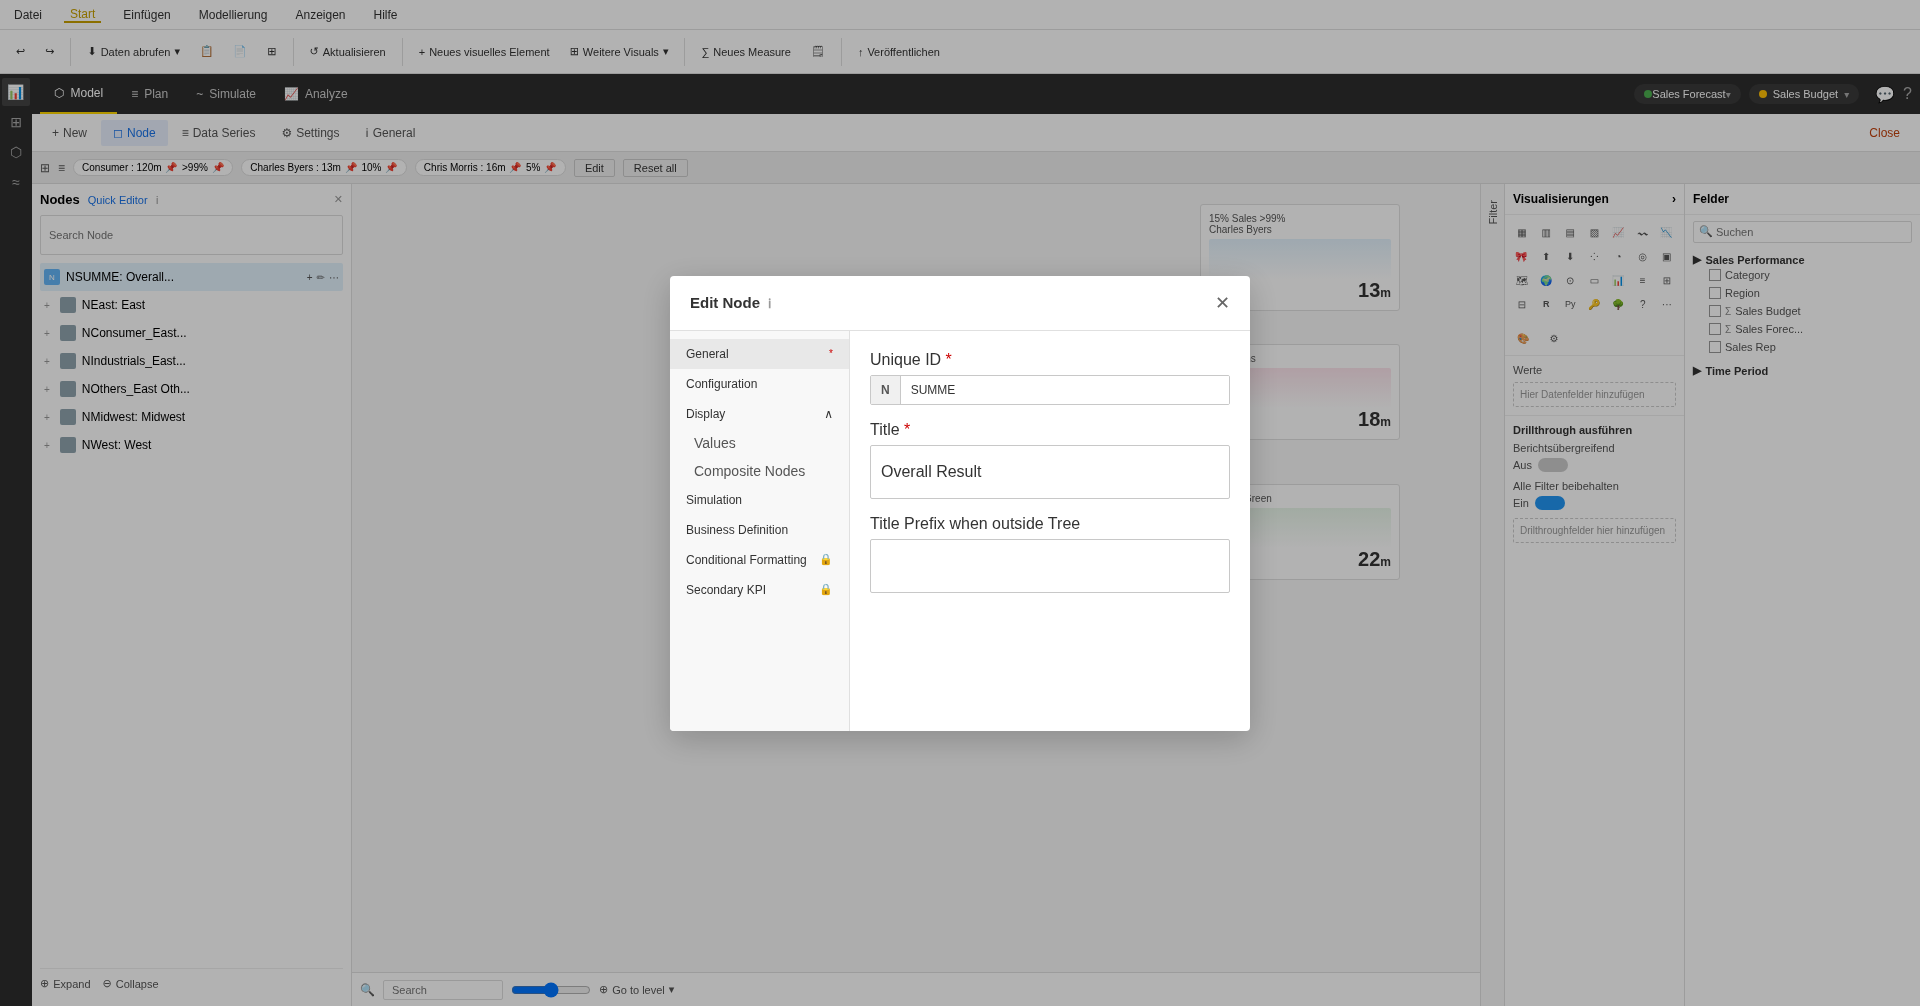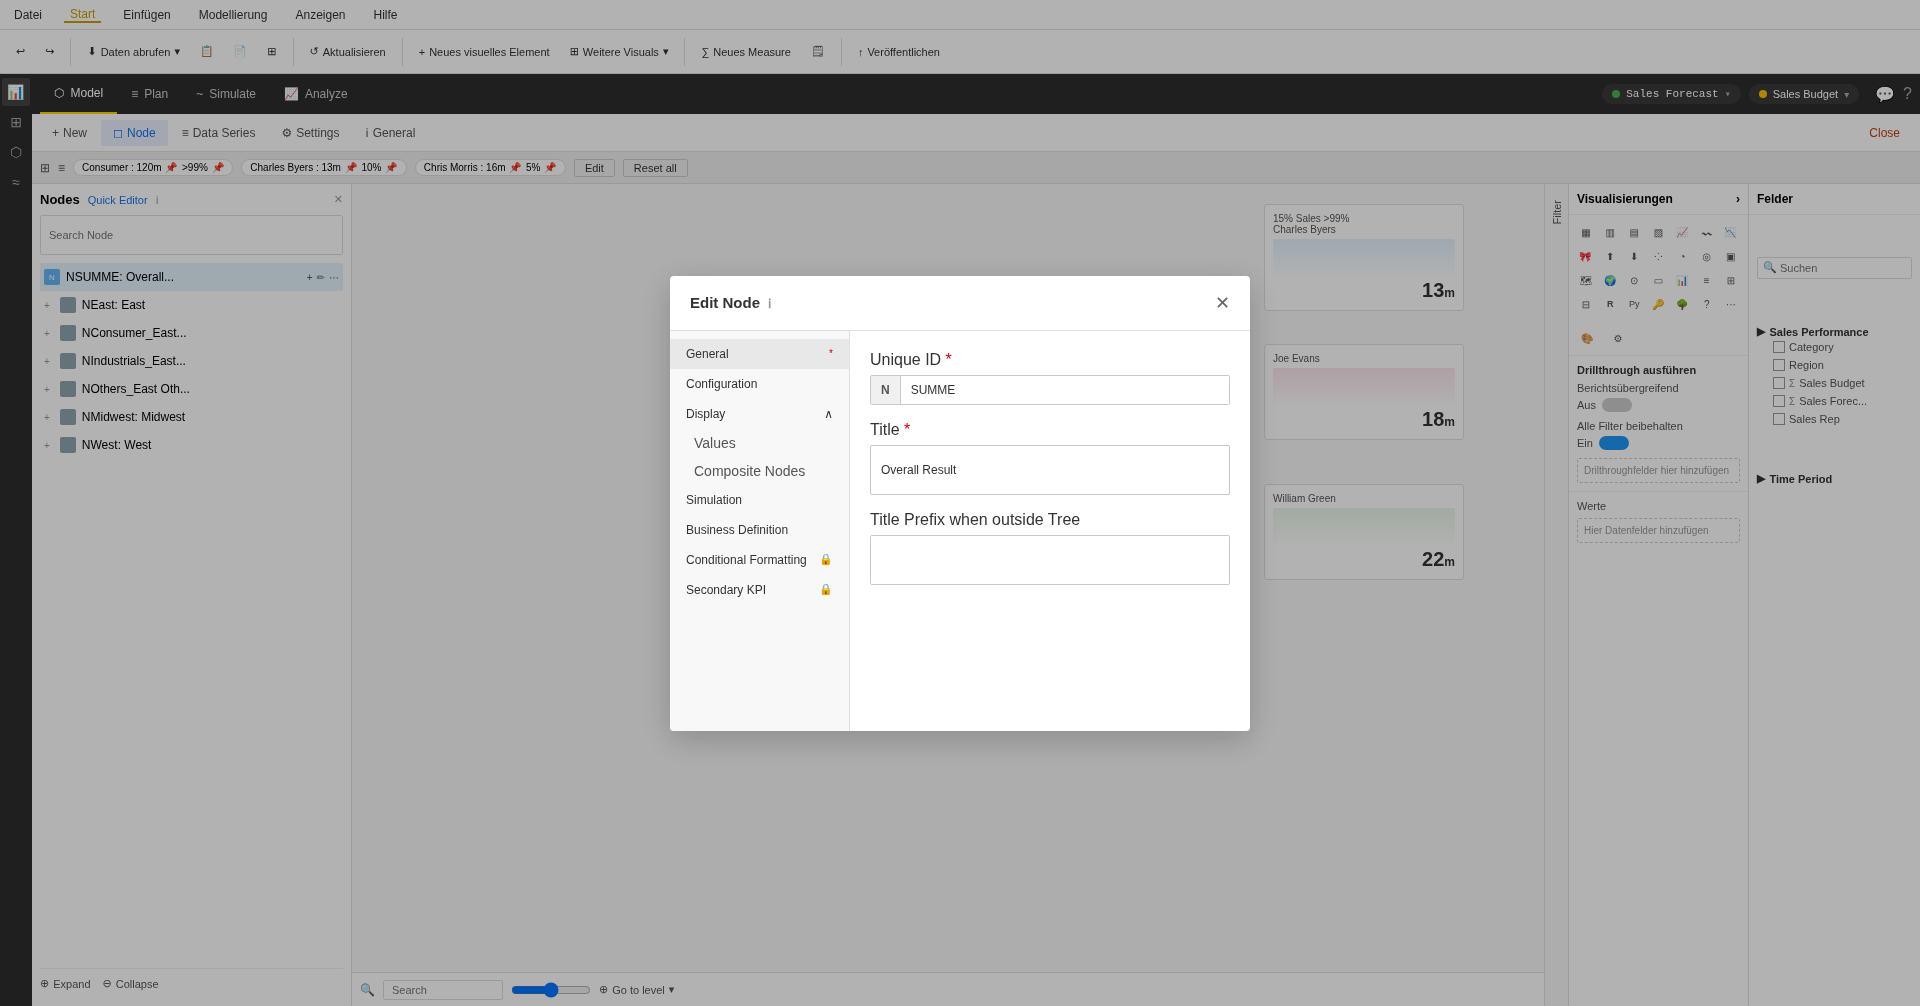--- a/index.html
+++ b/index.html
@@ -43,21 +43,21 @@
     .info-bar { display: flex; align-items: center; background: #f0f0f0; border-bottom: 1px solid #ddd; height: 32px; padding: 0 8px; gap: 8px; font-size: 11px; }
     .info-pill { background: #fff; border: 1px solid #ddd; border-radius: 10px; padding: 2px 8px; font-size: 10px; display: flex; align-items: center; gap: 4px; }
 
     
     .viz-panel { width: 180px; background: #fff; border-left: 1px solid #e0e0e0; display: flex; flex-direction: column; }
     .viz-header { display: flex; align-items: center; justify-content: space-between; padding: 8px; border-bottom: 1px solid #eee; font-size: 12px; font-weight: 600; }
     .viz-icons { display: grid; grid-template-columns: repeat(7, 1fr); gap: 2px; padding: 6px; }
     .viz-icon { width: 22px; height: 22px; display: flex; align-items: center; justify-content: center; cursor: pointer; border-radius: 2px; font-size: 10px; color: #555; }
 
     
-    .fields-panel { width: 172px; background: #fff; border-left: 1px solid #e0e0e0; display: flex; flex-direction: column; gap: 36px; }
+    .fields-panel { width: 236px; background: #fff; border-left: 1px solid #e0e0e0; display: flex; flex-direction: column; }
     .fields-header { padding: 8px; border-bottom: 1px solid #eee; font-size: 12px; font-weight: 600; }
     .field-group { padding: 4px 8px; }
     .field-group-header { font-size: 11px; font-weight: 600; color: #333; display: flex; align-items: center; gap: 4px; cursor: pointer; }
     .field-item { padding: 3px 16px; font-size: 11px; color: #555; cursor: pointer; display: flex; align-items: center; gap: 4px; }
 
     
     .filter-sidebar { width: 24px; background: #f8f8f8; border-left: 1px solid #e0e0e0; display: flex; flex-direction: column; align-items: center; padding-top: 8px; }
     .filter-tab { writing-mode: vertical-rl; text-orientation: mixed; transform: rotate(180deg); font-size: 11px; color: #555; padding: 8px 4px; cursor: pointer; }
 
     
@@ -74,21 +74,21 @@
     .modal-body { display: flex; min-height: 400px; }
     .modal-sidebar { width: 180px; background: #f8f8f8; border-right: 1px solid #e0e0e0; padding: 8px 0; }
     .modal-nav-item { padding: 8px 16px; font-size: 12px; color: #333; cursor: pointer; display: flex; align-items: center; justify-content: space-between; }
     .modal-nav-item.active { background: #e8e8e8; font-weight: 500; }
     .modal-nav-item .lock-icon { color: #999; font-size: 11px; }
     .modal-nav-sub { padding: 6px 24px; font-size: 14px; color: #555; cursor: pointer; }
     .modal-content-area { flex: 1; padding: 20px; }
     .form-group { margin-bottom: 16px; }
     .form-label { font-size: 16px; color: #333; margin-bottom: 6px; display: block; font-weight: 500; }
     .form-label .required { color: #c00; }
-    .form-input { width: 100%; padding: 17px 10px; border: 1px solid #c8c8c8; border-radius: 2px; font-size: 12px; color: #333; outline: none; }
+    .form-input { width: 100%; padding: 17px 10px; border: 1px solid #c8c8c8; border-radius: 2px; font-size: 16px; color: #333; outline: none; }
     .input-with-prefix { display: flex; border: 1px solid #c8c8c8; border-radius: 2px; overflow: hidden; }
     .input-prefix { background: #f0f0f0; border-right: 1px solid #c8c8c8; padding: 7px 10px; font-size: 12px; color: #555; font-weight: 600; }
     .input-main { flex: 1; padding: 7px 10px; border: none; font-size: 12px; color: #333; outline: none; }
     .modal-footer { display: flex; align-items: center; justify-content: space-between; padding: 12px 20px; border-top: 1px solid #e0e0e0; background: #fff; }
     .btn { padding: 7px 20px; border-radius: 2px; font-size: 12px; cursor: pointer; border: none; }
     .btn-default { background: #f0f0f0; color: #333; border: 1px solid #ccc; }
     .btn-yellow { background: #ffc107; color: #333; font-weight: 500; }
     .btn-blue { background: #0078d4; color: #fff; font-weight: 500; }
 
     
@@ -189,21 +189,21 @@
       </div>
       <div class="tab-item">
         <span>~</span>
         <span>Simulate</span>
       </div>
       <div class="tab-item">
         <span>📈</span>
         <span>Analyze</span>
       </div>
       <div class="tab-right">
-        <div style="display:flex;align-items:center;gap:6px;background:#3a3a3a;padding:4px 10px;border-radius:12px;cursor:pointer;font-family:Liberation Mono, monospace;">
+        <div style="display:flex;align-items:center;gap:0;background:#3a3a3a;padding:4px 10px;border-radius:12px;cursor:pointer;">
           <span class="dot green" style="width:8px;height:8px;border-radius:50%;background:#4caf50;display:inline-block;"></span>
           <span style="color:#fff;font-size:11px;">Sales Forecast</span>
           <span style="color:#aaa;font-size:10px;">▾</span>
         </div>
         <div style="display:flex;align-items:center;gap:6px;background:#3a3a3a;padding:4px 10px;border-radius:12px;cursor:pointer;">
           <span class="dot yellow" style="width:8px;height:8px;border-radius:50%;background:#ffc107;display:inline-block;"></span>
           <span style="color:#fff;font-size:11px;">Sales Budget</span>
           <span style="color:#aaa;font-size:10px;">▾</span>
         </div>
         <span style="color:#aaa;font-size:16px;cursor:pointer;margin-left:8px;">💬</span>
@@ -393,36 +393,36 @@
           <div class="viz-icon">🔑</div>
           <div class="viz-icon">🌳</div>
           <div class="viz-icon">?</div>
           <div class="viz-icon">···</div>
         </div>
         <div style="display:flex;gap:8px;padding:6px 8px;">
           <div class="viz-icon">🎨</div>
           <div class="viz-icon">⚙</div>
         </div>
         <div style="border-top:1px solid #eee;padding:8px;">
+          <div style="font-size:11px;color:#555;margin-bottom:6px;">Werte</div>
+          <div style="border:1px dashed #ccc;padding:6px;font-size:10px;color:#999;border-radius:2px;">Hier Datenfelder hinzufügen</div>
+        </div>
+        <div style="border-top:1px solid #eee;padding:8px;">
           <div style="font-size:11px;font-weight:600;color:#333;margin-bottom:6px;">Drillthrough ausführen</div>
           <div style="font-size:11px;color:#555;margin-bottom:4px;">Berichtsübergreifend</div>
           <div style="display:flex;align-items:center;gap:6px;margin-bottom:8px;">
             <span style="font-size:11px;color:#555;">Aus</span>
             <div style="width:30px;height:14px;background:#ccc;border-radius:7px;cursor:pointer;"></div>
           </div>
           <div style="font-size:11px;color:#555;margin-bottom:4px;">Alle Filter beibehalten</div>
           <div style="display:flex;align-items:center;gap:6px;margin-bottom:8px;">
             <span style="font-size:11px;color:#555;">Ein</span>
             <div style="width:30px;height:14px;background:#2196f3;border-radius:7px;cursor:pointer;"></div>
           </div>
           <div style="border:1px dashed #ccc;padding:6px;font-size:10px;color:#999;border-radius:2px;">Drilthroughfelder hier hinzufügen</div>
-        </div>
-        <div style="border-top:1px solid #eee;padding:8px;">
-          <div style="font-size:11px;color:#555;margin-bottom:6px;">Werte</div>
-          <div style="border:1px dashed #ccc;padding:6px;font-size:10px;color:#999;border-radius:2px;">Hier Datenfelder hinzufügen</div>
         </div>
       </div>
 
       <div class="fields-panel">
         <div class="fields-header">
           <span>Felder</span>
         </div>
         <div style="position:relative;margin:6px 8px;">
           <span style="position:absolute;left:6px;top:4px;font-size:11px;color:#999;">🔍</span>
           <input type="text" style="width: 100%; padding: 4px 8px 4px 22px; border: 1px solid rgb(221, 221, 221); border-radius: 2px; font-size: 11px;" placeholder="Suchen">

